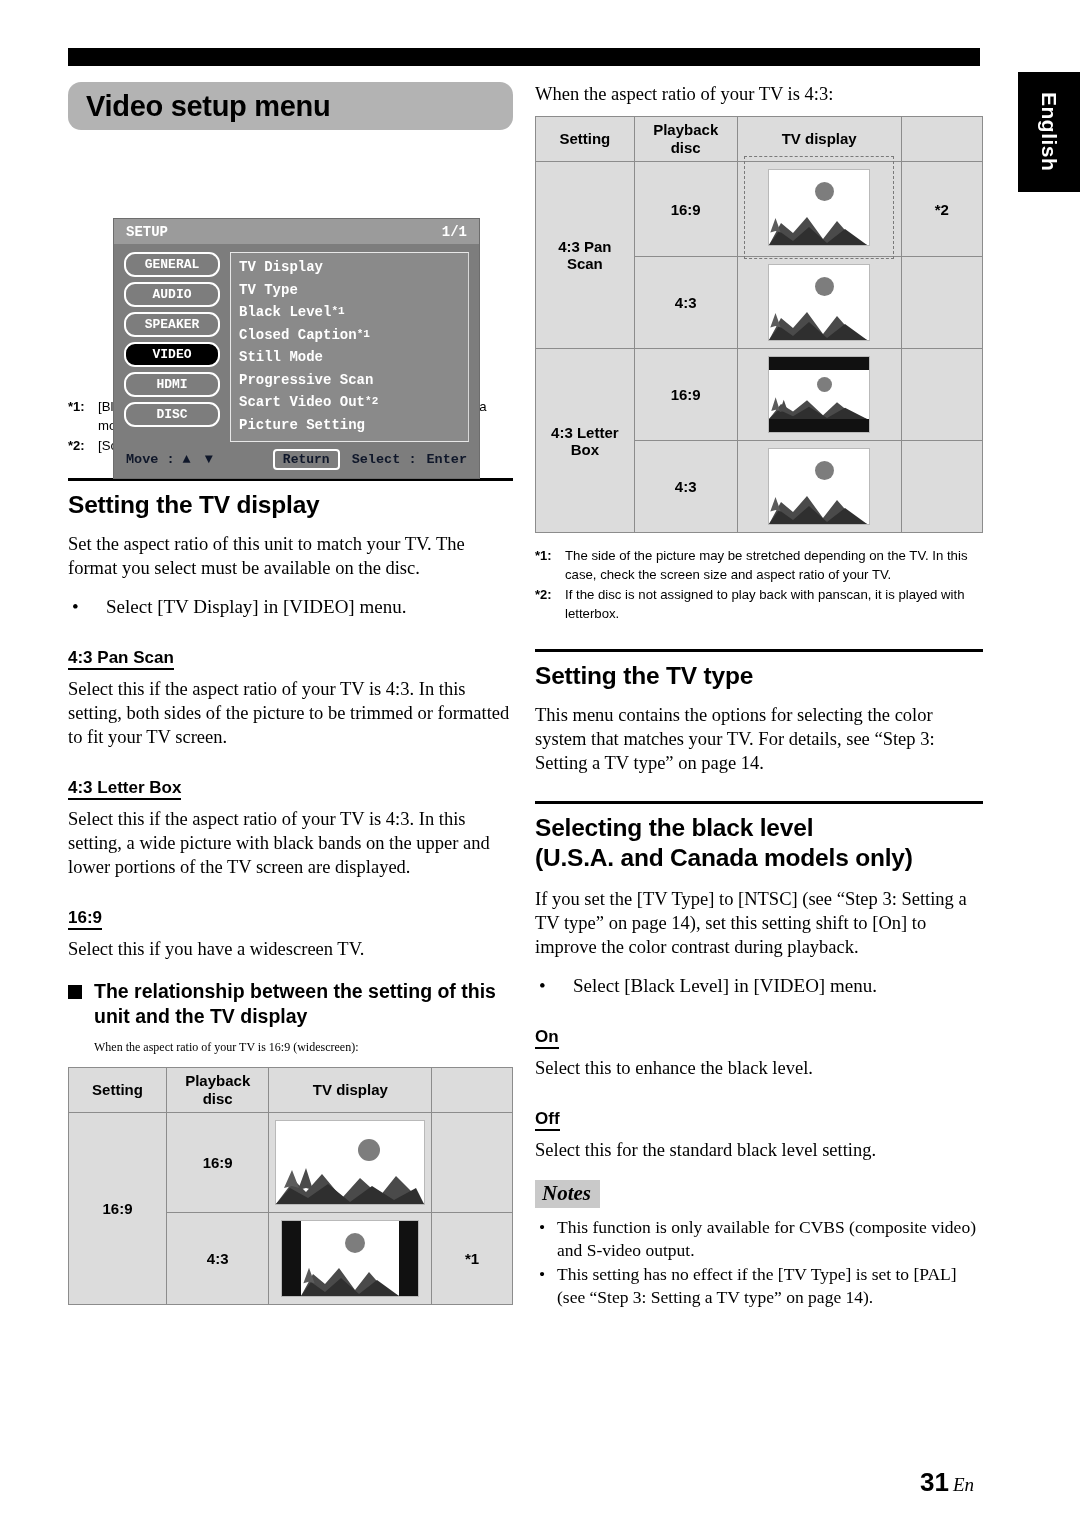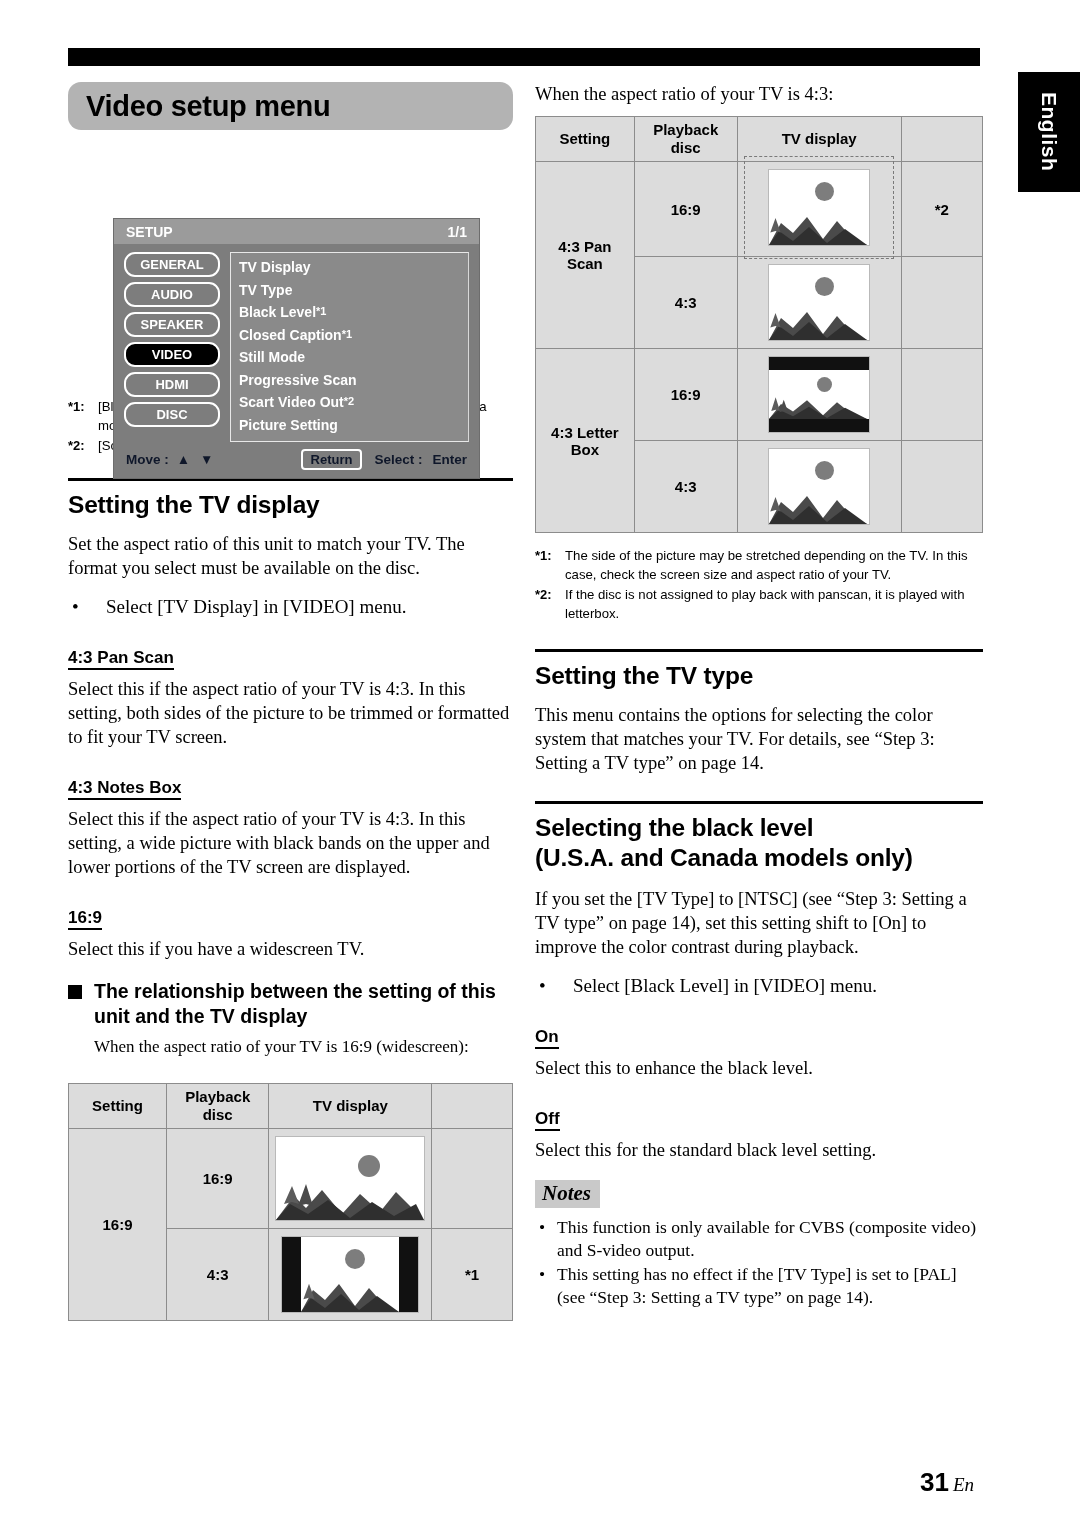--- a/index.html
+++ b/index.html
@@ -91,21 +91,21 @@
     border-radius: 13px;
   }
 
   
   .osd {
     position: absolute;
     left: 45px;
     top: 88px;
     width: 365px;
     background: #7d7d7d;
-    font-family: Liberation Sans, sans-serif;
+    font-family: Liberation Mono, monospace;
     border: 1px solid #6d6d6d;
   }
   .osd-header {
     background: #9b9b9b;
     height: 25px;
     display: flex;
     align-items: center;
     justify-content: space-between;
     padding: 0 12px;
     color: #fff;
@@ -252,23 +252,23 @@
   h3.blocksub:before {
     content: "";
     position: absolute;
     left: 0;
     top: 6px;
     width: 14px;
     height: 14px;
     background: #000;
   }
   p.indent {
-    font-size: 17px;
+    font-size: 12px;
     line-height: 24px;
-    margin: 0 0 24px 0;
+    margin: 0 0 8px 0;
     padding-left: 26px;
   }
 
   
   .notes-label {
     display: inline-block;
     background: #c9c9c9;
     font-family: "Liberation Serif", serif;
     font-style: italic;
     font-weight: bold;
@@ -448,21 +448,21 @@
   <ul class="bullets">
     <li>Select [TV Display] in [VIDEO] menu.</li>
   </ul>
 
   <div class="sub-wrap">
     <h3 class="sub">4:3 Pan Scan</h3>
   </div>
   <p class="body" style="margin-top:4px;">Select this if the aspect ratio of your TV is 4:3. In this setting, both sides of the picture to be trimmed or formatted to fit your TV screen.</p>
 
   <div class="sub-wrap">
-    <h3 class="sub">4:3 Notes Box</h3>
+    <h3 class="sub">4:3 Letter Box</h3>
   </div>
   <p class="body" style="margin-top:4px;">Select this if the aspect ratio of your TV is 4:3. In this setting, a wide picture with black bands on the upper and lower portions of the TV screen are displayed.</p>
 
   <div class="sub-wrap">
     <h3 class="sub">16:9</h3>
   </div>
   <p class="body" style="margin-top:4px;">Select this if you have a widescreen TV.</p>
 
   <h3 class="blocksub">The relationship between the setting of this unit and the TV display</h3>
   <p class="indent">When the aspect ratio of your TV is 16:9 (widescreen):</p>

